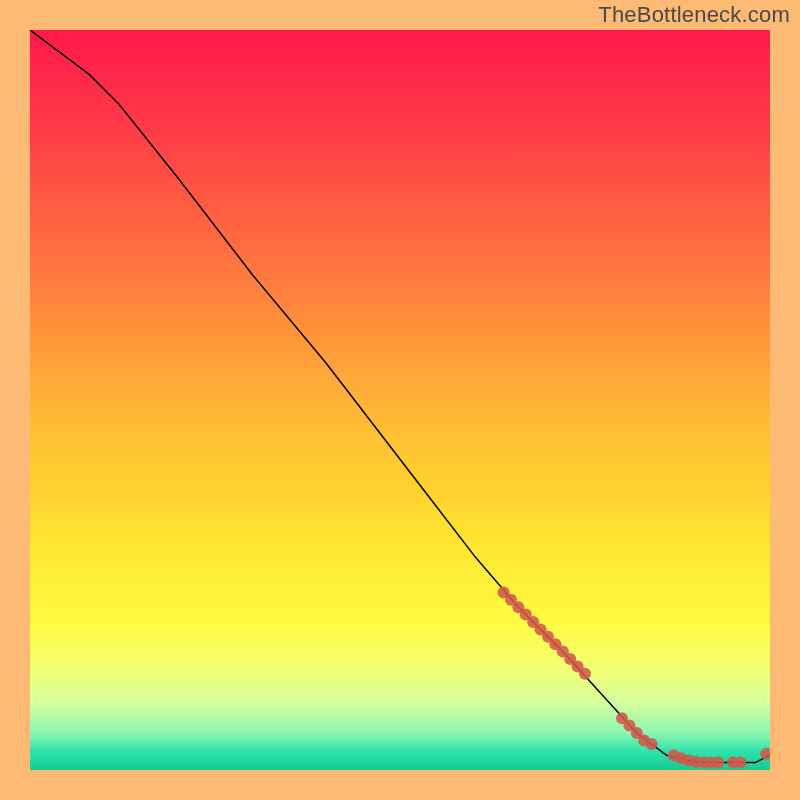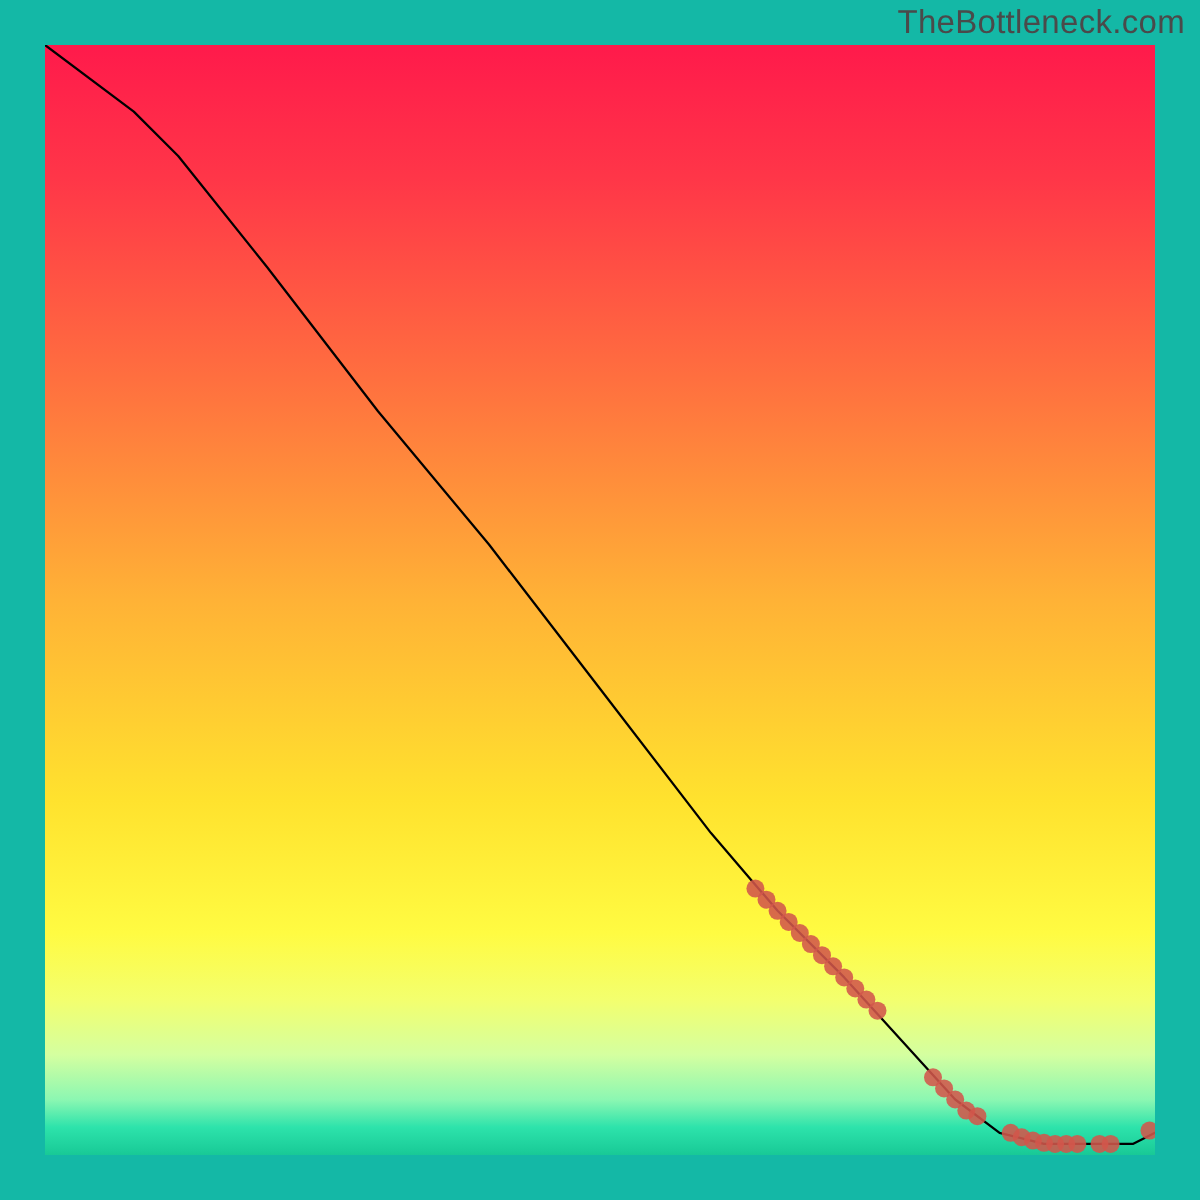--- a/index.html
+++ b/index.html
@@ -8,21 +8,21 @@
     width: 800px;
     height: 800px;
     background: #000;
     overflow: hidden;
     font-family: Arial, Helvetica, sans-serif;
   }
   .frame {
     position: relative;
     width: 800px;
     height: 800px;
-    background: #14b8a6;
+    background: #fdba74;
   }
   .watermark {
     position: absolute;
     top: 2px;
     right: 10px;
     color: #4a4a4a;
     font-size: 22px;
     font-weight: 500;
     letter-spacing: 0.2px;
     z-index: 10;

